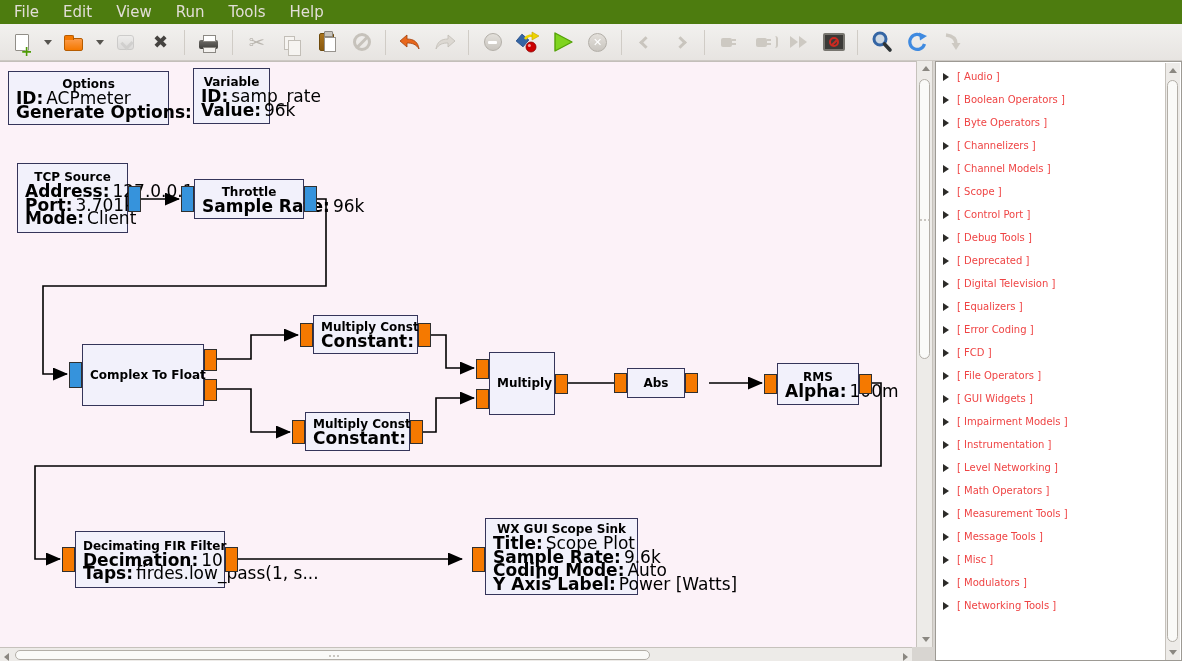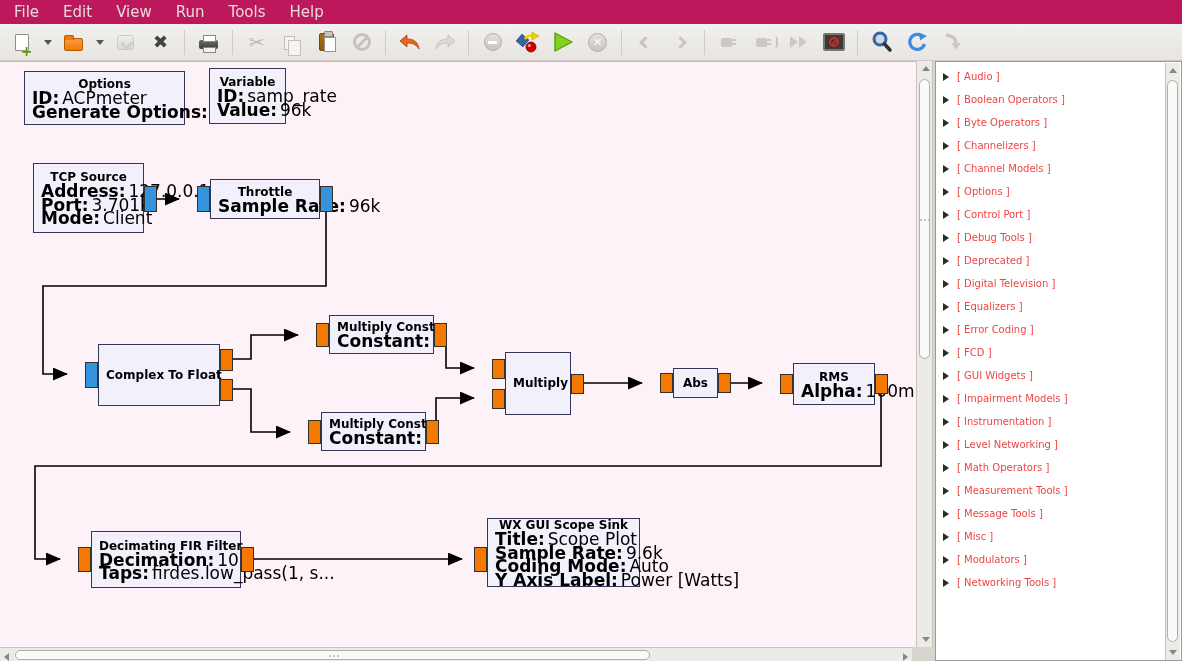--- a/index.html
+++ b/index.html
@@ -1,21 +1,21 @@
 <!DOCTYPE html>
 <html><head>
 <meta charset="utf-8">
 <style>
   * { margin:0; padding:0; box-sizing:border-box; }
   html,body { width:1182px; height:661px; overflow:hidden;
     font-family:"DejaVu Sans", sans-serif; background:#d8d5d1; }
 
   
   .menubar { position:absolute; left:0; top:0; width:1182px; height:24px;
-    background:#be185d; display:flex; align-items:center; padding-left:2px; }
+    background:#4d7c0f; display:flex; align-items:center; padding-left:2px; }
   .menuitem { color:#e2ded7; font-size:15px; padding:2px 12px; cursor:default; }
 
   
   .toolbar { position:absolute; left:0; top:24px; width:1182px; height:37px;
     background:linear-gradient(#f2f1ef,#e7e4e1); border-bottom:1px solid #cdc9c4;
     display:flex; align-items:center; padding-left:4px; }
   .tb { width:35px; height:30px; display:flex; align-items:center; justify-content:center; position:relative; }
   .tb.dd { width:17px; }
   .sep { width:1px; height:25px; background:#d0ccc6; margin:0 6px; flex:none; }
   .dis { opacity:.45; filter:grayscale(1); }
@@ -55,21 +55,21 @@
   .i-darksq .red { width:10px; height:10px; border:2px solid #cc2a22; border-radius:50%; position:relative; }
   .i-darksq .red:after { content:""; position:absolute; left:-1px; top:2.8px; width:8px; height:2px; background:#cc2a22; transform:rotate(-45deg); }
 
   
   .canvas { position:absolute; left:0; top:61px; width:916px; height:586px;
     background:#fcf2f8; border-top:1px solid #c3bfba; }
   .wires { position:absolute; left:0; top:0; width:916px; height:586px; }
 
   .block { position:absolute; background:#f2f1fb; border:1px solid #35355a;
     display:flex; flex-direction:column; justify-content:center;
-    padding:2px 7px; white-space:nowrap; overflow:visible;margin-left:16px; }
+    padding:2px 7px; white-space:nowrap; overflow:visible; }
   .btitle { font-size:12px; font-weight:bold; text-align:center; color:#000; line-height:15px; }
   .bp { font-size:17px; color:#000; line-height:13.5px; }
   .bp b { margin-right:3px; }
   .port { position:absolute; width:13px; border:1px solid #30302f; }
   .p-or { background:#f57900; }
   .p-bl { background:#3693dc; }
 
   
   .vsb { position:absolute; left:916px; top:61px; width:17px; height:586px;
     background:#edebe8; border-left:1px solid #c6c2bc; border-right:1px solid #c6c2bc; }
@@ -296,42 +296,42 @@
     <span class="port p-or" style="right:-14px;top:7px;height:24px"></span>
   </div>
 
   <div class="block" style="left:489px;top:290px;width:66px;height:63px">
     <div class="btitle">Multiply</div>
     <span class="port p-or" style="left:-14px;top:6px;height:20px"></span>
     <span class="port p-or" style="left:-14px;top:36px;height:20px"></span>
     <span class="port p-or" style="right:-14px;top:21px;height:20px"></span>
   </div>
 
-  <div class="block" style="left:657px;top:306px;width:45px;height:30px">
+  <div class="block" style="left:627px;top:306px;width:58px;height:30px">
     <div class="btitle">Abs</div>
     <span class="port p-or" style="left:-14px;top:4px;height:20px"></span>
     <span class="port p-or" style="right:-14px;top:4px;height:20px"></span>
   </div>
 
   <div class="block" style="left:777px;top:301px;width:82px;height:42px">
     <div class="btitle">RMS</div>
     <div class="bp"><b>Alpha:</b><span>100m</span></div>
     <span class="port p-or" style="left:-14px;top:10px;height:20px"></span>
     <span class="port p-or" style="right:-14px;top:10px;height:20px"></span>
   </div>
 
   <div class="block" style="left:75px;top:469px;width:150px;height:57px">
     <div class="btitle">Decimating FIR Filter</div>
     <div class="bp"><b>Decimation:</b><span>10</span></div>
     <div class="bp"><b>Taps:</b><span>firdes.low_pass(1, s...</span></div>
     <span class="port p-or" style="left:-14px;top:15px;height:25px"></span>
     <span class="port p-or" style="right:-14px;top:15px;height:25px"></span>
   </div>
 
-  <div class="block" style="left:471px;top:456px;width:153px;height:69px">
+  <div class="block" style="left:485px;top:456px;width:153px;height:77px">
     <div class="btitle">WX GUI Scope Sink</div>
     <div class="bp"><b>Title:</b><span>Scope Plot</span></div>
     <div class="bp"><b>Sample Rate:</b><span>9.6k</span></div>
     <div class="bp"><b>Coding Mode:</b><span>Auto</span></div>
     <div class="bp"><b>Y Axis Label:</b><span>Power [Watts]</span></div>
     <span class="port p-or" style="left:-14px;top:28px;height:25px"></span>
   </div>
 </div>
 
 <div class="vsb">
@@ -367,21 +367,21 @@
     <div class="cat">
         <span class="tri"></span>
         <span class="catlbl">[ Channelizers ]</span>
       </div>
     <div class="cat">
         <span class="tri"></span>
         <span class="catlbl">[ Channel Models ]</span>
       </div>
     <div class="cat">
         <span class="tri"></span>
-        <span class="catlbl">[ Options ]</span>
+        <span class="catlbl">[ Scope ]</span>
       </div>
     <div class="cat">
         <span class="tri"></span>
         <span class="catlbl">[ Control Port ]</span>
       </div>
     <div class="cat">
         <span class="tri"></span>
         <span class="catlbl">[ Debug Tools ]</span>
       </div>
     <div class="cat">
@@ -396,20 +396,24 @@
         <span class="tri"></span>
         <span class="catlbl">[ Equalizers ]</span>
       </div>
     <div class="cat">
         <span class="tri"></span>
         <span class="catlbl">[ Error Coding ]</span>
       </div>
     <div class="cat">
         <span class="tri"></span>
         <span class="catlbl">[ FCD ]</span>
+      </div>
+    <div class="cat">
+        <span class="tri"></span>
+        <span class="catlbl">[ File Operators ]</span>
       </div>
     <div class="cat">
         <span class="tri"></span>
         <span class="catlbl">[ GUI Widgets ]</span>
       </div>
     <div class="cat">
         <span class="tri"></span>
         <span class="catlbl">[ Impairment Models ]</span>
       </div>
     <div class="cat">

